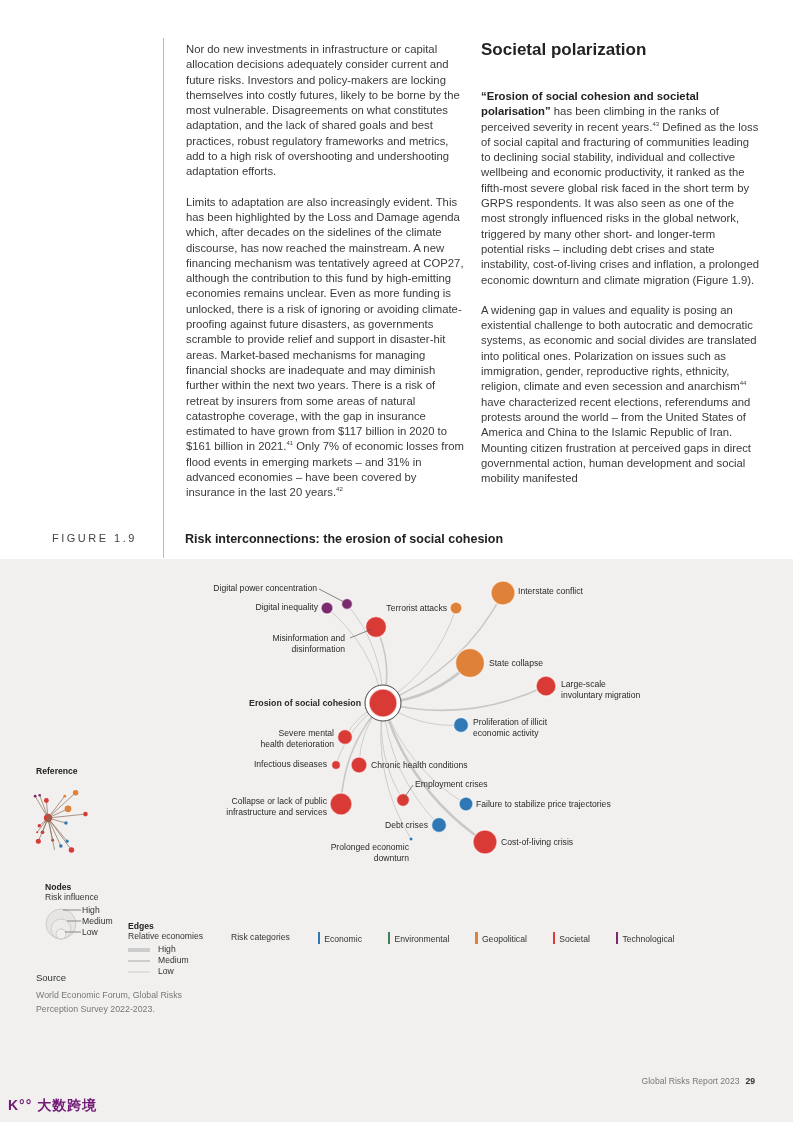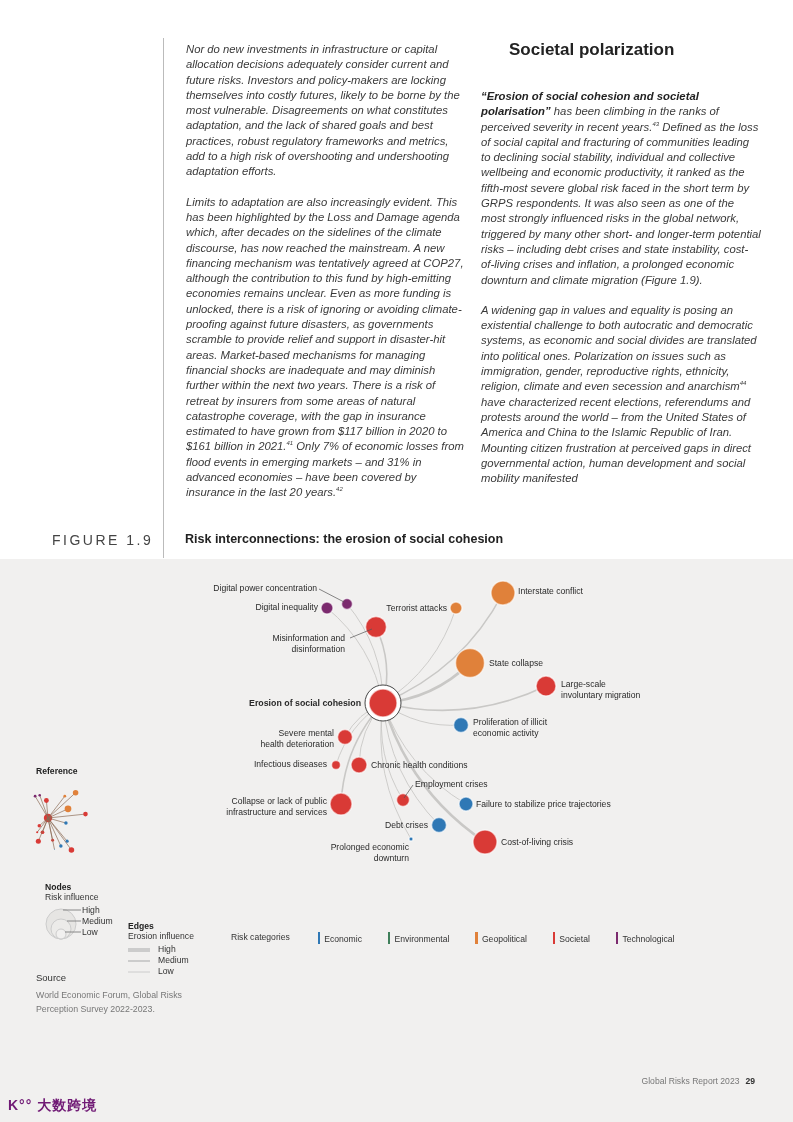--- a/index.html
+++ b/index.html
@@ -1,25 +1,25 @@
 <!DOCTYPE html>
 <html><head>
 <meta charset="utf-8">
 <style>
   html,body{margin:0;padding:0;}
   body{width:793px;height:1122px;position:relative;background:#fff;overflow:hidden;font-family:"Liberation Sans",sans-serif;color:#333;}
   .vrule{position:absolute;left:163px;top:38px;width:1px;height:520px;background:#bbb;}
   .col{position:absolute;font-size:11.3px;line-height:15.3px;color:#3a3a3a;}
-  .col p{margin:0 0 15px 0;font-style:italic;}
+  .col p{margin:0 0 15px 0;}
   #col1{left:186px;top:42px;width:280px;}
   #col2{left:481px;top:89px;width:280px;}
-  .section-title{position:absolute;left:481px;top:40px;font-size:17px;font-weight:bold;color:#222;margin-left:28px;}
+  .section-title{position:absolute;left:481px;top:40px;font-size:17px;font-weight:bold;color:#222;}
   sup{font-size:6px;vertical-align:top;line-height:8px;}
   b{color:#222;}
-  .fig-label{position:absolute;left:52px;top:532px;font-size:14px;letter-spacing:2.5px;color:#444;}
+  .fig-label{position:absolute;left:52px;top:532px;font-size:11px;letter-spacing:2.5px;color:#444;}
   .fig-title{position:absolute;left:185px;top:532px;font-size:12.5px;font-weight:bold;color:#222;}
   .panel{position:absolute;left:0;top:559px;width:793px;height:563px;background:#f1f0ef;}
   svg#net{position:absolute;left:0;top:559px;}
   .nlabel{font-size:8.6px;fill:#2a2a2a;font-family:"Liberation Sans",sans-serif;}
   .nlabel.bold{font-weight:bold;font-size:8.8px;}
   .ref-title{position:absolute;left:36px;top:766px;font-size:8.6px;font-weight:bold;color:#222;text-align:right;}
   .leg{position:absolute;font-size:8.6px;color:#333;}
   .leg .h{font-weight:bold;color:#222;}
   .cat-bar{display:inline-block;width:2.5px;height:12px;vertical-align:-2px;margin-right:4px;}
   .cats{position:absolute;left:231px;top:932px;font-size:8.6px;color:#333;display:flex;}
@@ -177,21 +177,21 @@
     <div style="position:absolute;left:37px;top:0px;line-height:11px;">
       <div>High</div>
       <div>Medium</div>
       <div>Low</div>
     </div>
   </div>
 </div>
 
 <div class="leg" style="left:128px;top:882px;margin-top:39px;">
   <div class="h">Edges</div>
-  <div>Erosion influence</div>
+  <div>Relative economies</div>
   <div style="position:relative;height:36px;margin-top:3px;">
     <svg width="30" height="36" style="position:absolute;left:0;top:0;">
       <line x1="0" y1="6" x2="22" y2="6" stroke="#ccc" stroke-width="4"></line>
       <line x1="0" y1="17" x2="22" y2="17" stroke="#ccc" stroke-width="2"></line>
       <line x1="0" y1="28" x2="22" y2="28" stroke="#ccc" stroke-width="1"></line>
     </svg>
     <div style="position:absolute;left:30px;top:0px;line-height:11px;">
       <div>High</div>
       <div>Medium</div>
       <div>Low</div>

